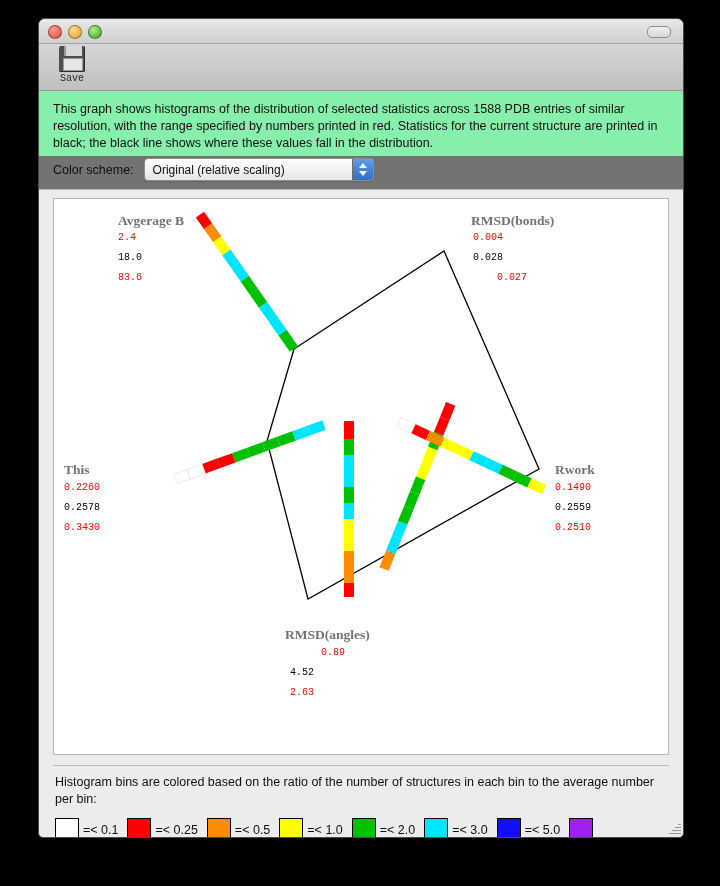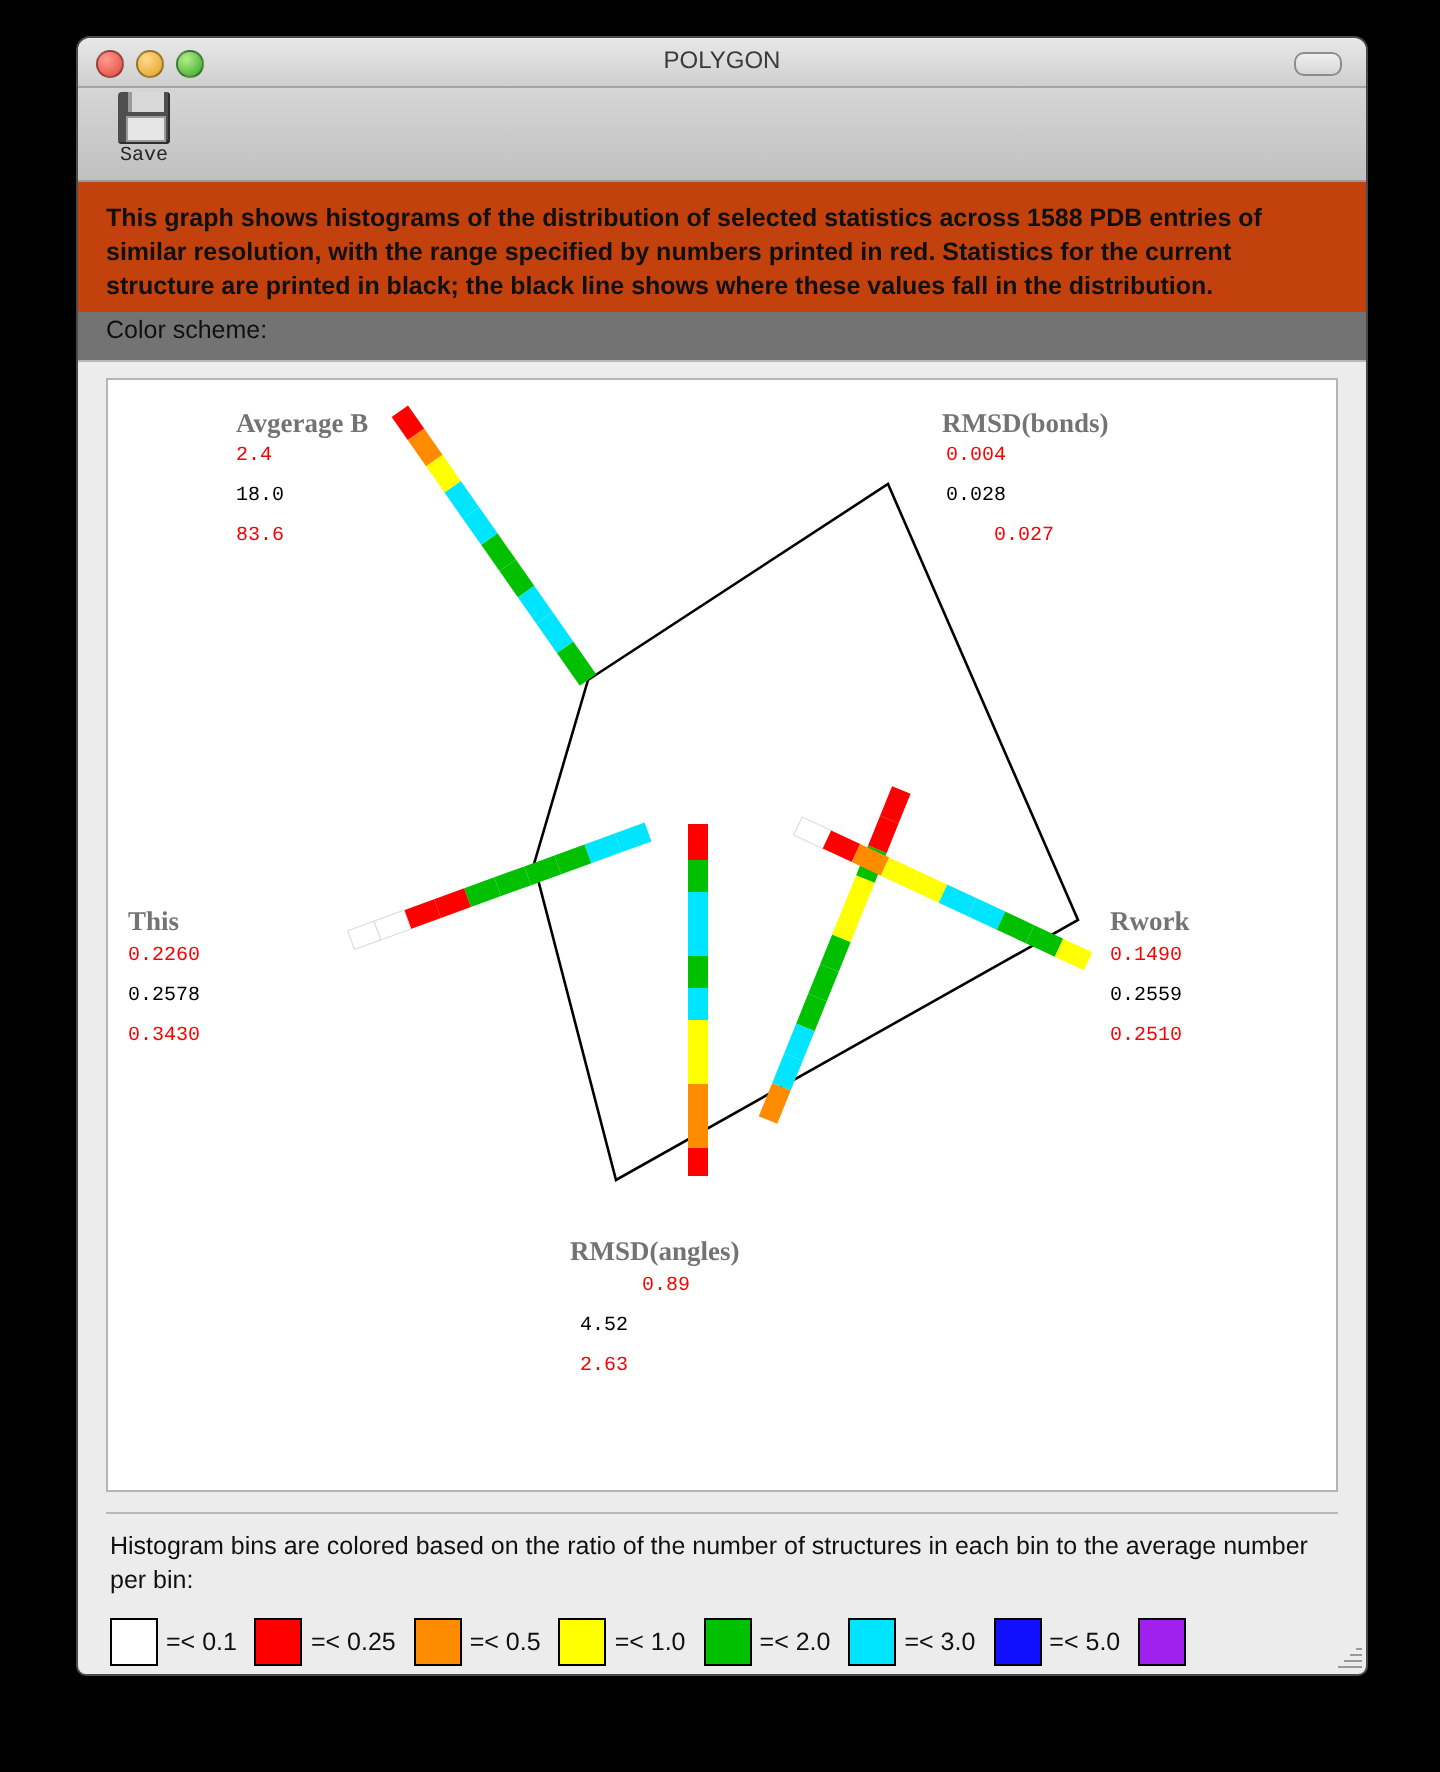--- a/index.html
+++ b/index.html
@@ -110,22 +110,21 @@
     color: #242424;
     margin-top: 1px;
   }
 
   
   #description {
     padding: 10px 14px 4px 14px;
     font-size: 12.5px;
     line-height: 17px;
     color: #101010;
-    background: #c2410c;
-    font-weight: bold;
+    background: #86efac;
   }
 
   
   #scheme-row {
     display: flex;
     align-items: center;
     padding: 2px 14px 8px 14px;
     background: #737373;
     border-bottom: 1px solid #b9b9b9;
   }
@@ -248,35 +247,38 @@
 </style>
 </head>
 <body>
 
 <div id="window">
 
   <div id="titlebar">
     <div class="traffic" id="btn-close"></div>
     <div class="traffic" id="btn-min"></div>
     <div class="traffic" id="btn-max"></div>
-    <div id="window-title">POLYGON</div>
     <div id="pill"></div>
   </div>
 
   <div id="toolbar">
     <div id="save-button">
       <div class="floppy"></div>
       <div id="save-label">Save</div>
     </div>
   </div>
 
   <div id="description">This graph shows histograms of the distribution of selected statistics across 1588 PDB entries of similar resolution, with the range specified by numbers printed in red.  Statistics for the current structure are printed in black; the black line shows where these values fall in the distribution.</div>
 
   <div id="scheme-row">
     <div id="scheme-label">Color scheme:</div>
+    <div id="scheme-select">
+      <span id="scheme-value">Original (relative scaling)</span>
+      <span id="scheme-arrows"></span>
+    </div>
   </div>
 
   <div id="plot-wrap">
     <svg id="plot-svg" width="614" height="553" viewBox="0 0 614 553">
 
       <polygon points="240,150 390,52 485,270 254,400 213,242" fill="none" stroke="#000000" stroke-width="1.3"></polygon>
 
       <g>
         <g transform="translate(240,150) rotate(-125)">
           <rect x="0" y="-5" width="20" height="10" fill="#00c000"></rect>

